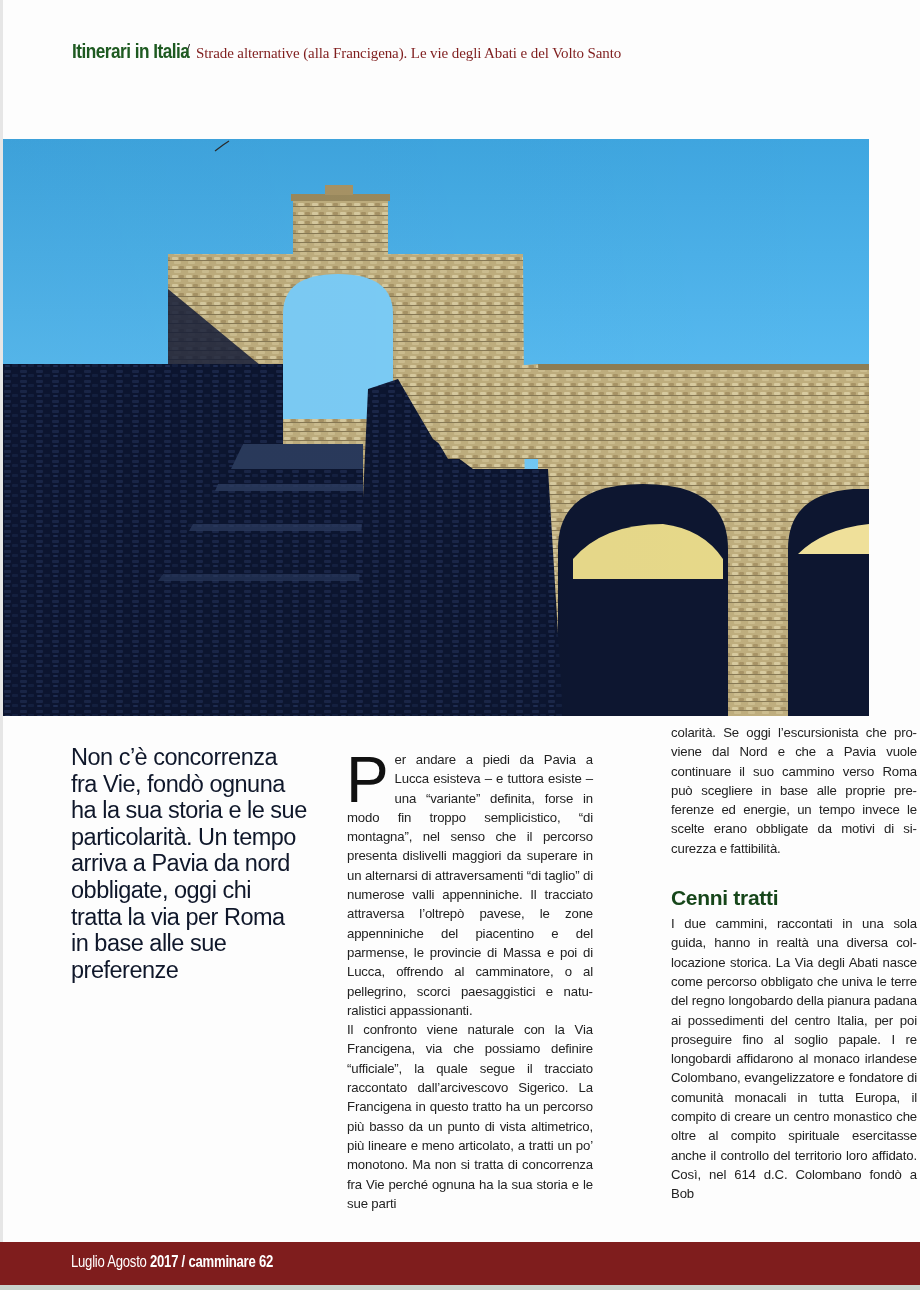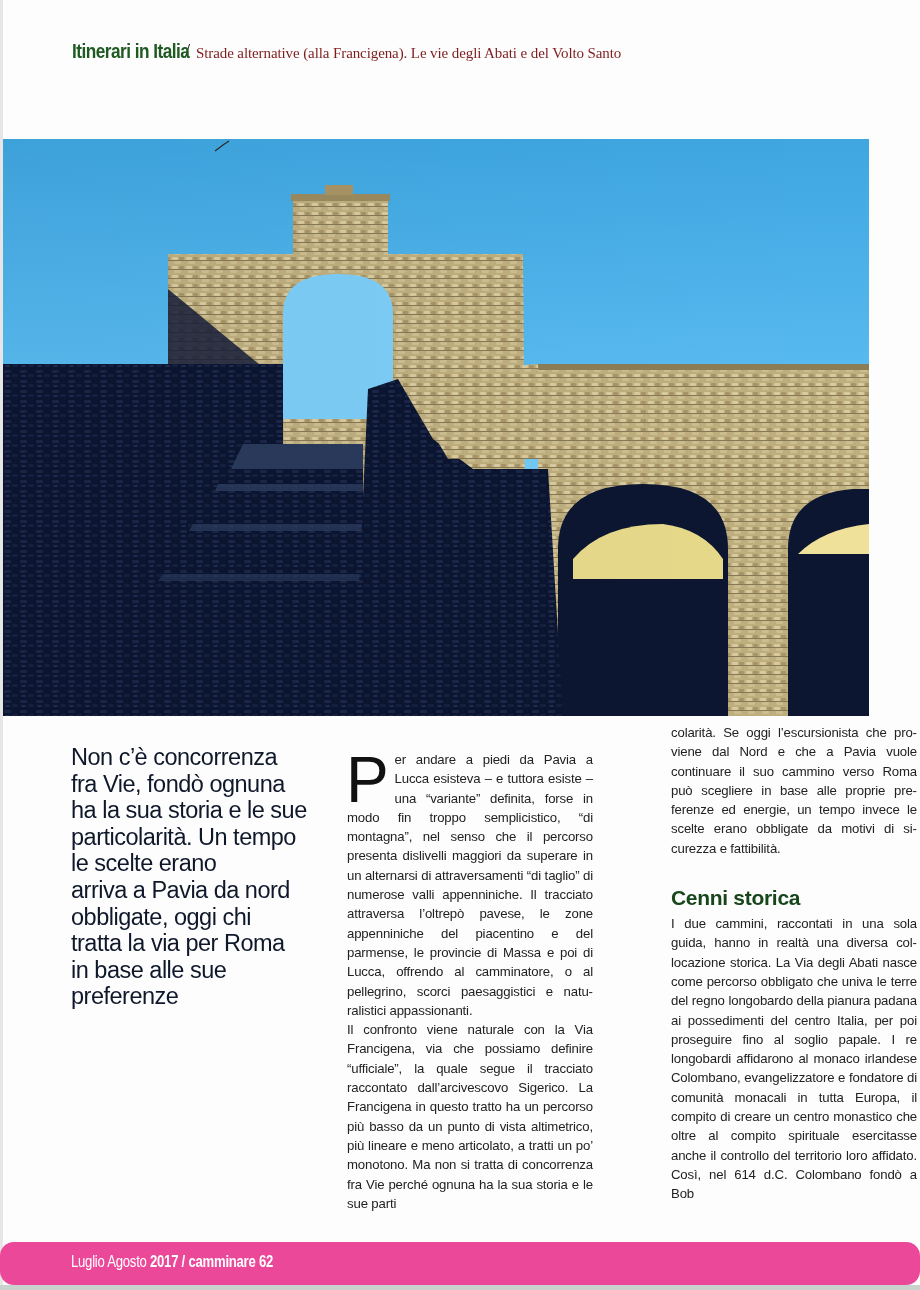--- a/index.html
+++ b/index.html
@@ -24,21 +24,21 @@
 
   .col { position:absolute; font-size:13.2px; line-height:19.3px; text-align:justify; color:#222;
          letter-spacing:-0.15px; hyphens:manual; }
   .col p { margin:0; }
   .col2 { left:347px; top:750px; width:246px; }
   .col3 { left:624px; top:723px; width:246px;margin-left:47px; }
   .dropcap { float:left; font-size:64px; line-height:52px; margin:4px 6px 0 -1px; color:#111; font-family:"Liberation Sans", sans-serif; }
   .subhead { font-family:"Liberation Sans", sans-serif; font-weight:bold; color:#16461a; font-size:21px;
              margin:28px 0 4px 0; letter-spacing:-0.3px; line-height:24px; }
 
-  .footer { position:absolute; left:0; top:1242px; width:920px; height:43px; background:#ec4899;border-radius:14px; }
+  .footer { position:absolute; left:0; top:1242px; width:920px; height:43px; background:#7f1d1d; }
   .footer .folio { position:absolute; left:71px; top:11px; color:#fff; font-size:16px; white-space:nowrap;
                    transform:scaleX(0.82); transform-origin:left center; letter-spacing:-0.3px; }
   .footer .folio b { font-weight:bold; }
   .footer-shade { position:absolute; left:0; top:1285px; width:920px; height:5px; background:#c9d2cc; }
 </style>
 </head>
 <body>
 
 <div class="left-edge"></div>
 
@@ -100,36 +100,35 @@
 
     <path d="M212 12 L220 6 L226 2" stroke="#2a2a2a" stroke-width="1.2" fill="none"></path>
   </svg>
 </div>
 
 <div class="pullquote">
   <p>Non c’è concorrenza</p>
   <p>fra Vie, fondò ognuna</p>
   <p>ha la sua storia e le sue</p>
   <p>particolarità. Un tempo</p>
-  <p>le scelte erano</p>
   <p>arriva a Pavia da nord</p>
   <p>obbligate, oggi chi</p>
   <p>tratta la via per Roma</p>
   <p>in base alle sue</p>
   <p>preferenze</p>
 </div>
 
 <div class="col col2">
   <p><span class="dropcap">P</span><span>er andare a piedi da Pavia a Lucca esisteva – e tuttora esiste – una “variante” definita, forse in modo fin troppo semplicistico, “di montagna”, nel senso che il percorso presenta dislivelli maggiori da superare in un alternarsi di attraversamenti “di taglio” di numerose valli appenniniche. Il tracciato attraversa l’oltrepò pavese, le zone appenniniche del piacentino e del parmense, le provincie di Massa e poi di Lucca, offrendo al camminatore, o al pellegrino, scorci paesaggistici e natu­ralistici appassionanti.</span></p>
   <p>Il confronto viene naturale con la Via Francigena, via che possiamo definire “ufficiale”, la quale segue il tracciato raccontato dall’arcivescovo Sigerico. La Francigena in questo tratto ha un per­corso più basso da un punto di vista al­timetrico, più lineare e meno artico­lato, a tratti un po’ monotono. Ma non si tratta di concorrenza fra Vie perché ognuna ha la sua storia e le sue parti­</p>
 </div>
 
 <div class="col col3">
   <p>colarità. Se oggi l’escursionista che pro­viene dal Nord e che a Pavia vuole continuare il suo cammino verso Roma può scegliere in base alle proprie pre­ferenze ed energie, un tempo invece le scelte erano obbligate da motivi di si­curezza e fattibilità.</p>
-  <h2 class="subhead">Cenni storica</h2>
+  <h2 class="subhead">Cenni tratti</h2>
   <p>I due cammini, raccontati in una sola guida, hanno in realtà una diversa col­locazione storica. La Via degli Abati na­sce come percorso obbligato che univa le terre del regno longobardo della pia­nura padana ai possedimenti del cen­tro Italia, per poi proseguire fino al so­glio papale. I re longobardi affidarono al monaco irlandese Colombano, evan­gelizzatore e fondatore di comunità mo­nacali in tutta Europa, il compito di creare un centro monastico che oltre al compito spirituale esercitasse anche il controllo del territorio loro affidato. Così, nel 614 d.C. Colombano fondò a Bob­</p>
 </div>
 
 <div class="footer">
   <div class="folio">
     <span>Luglio Agosto</span>
     <b>2017</b>
     <b>/</b>
     <b>camminare</b>
     <b>62</b>

